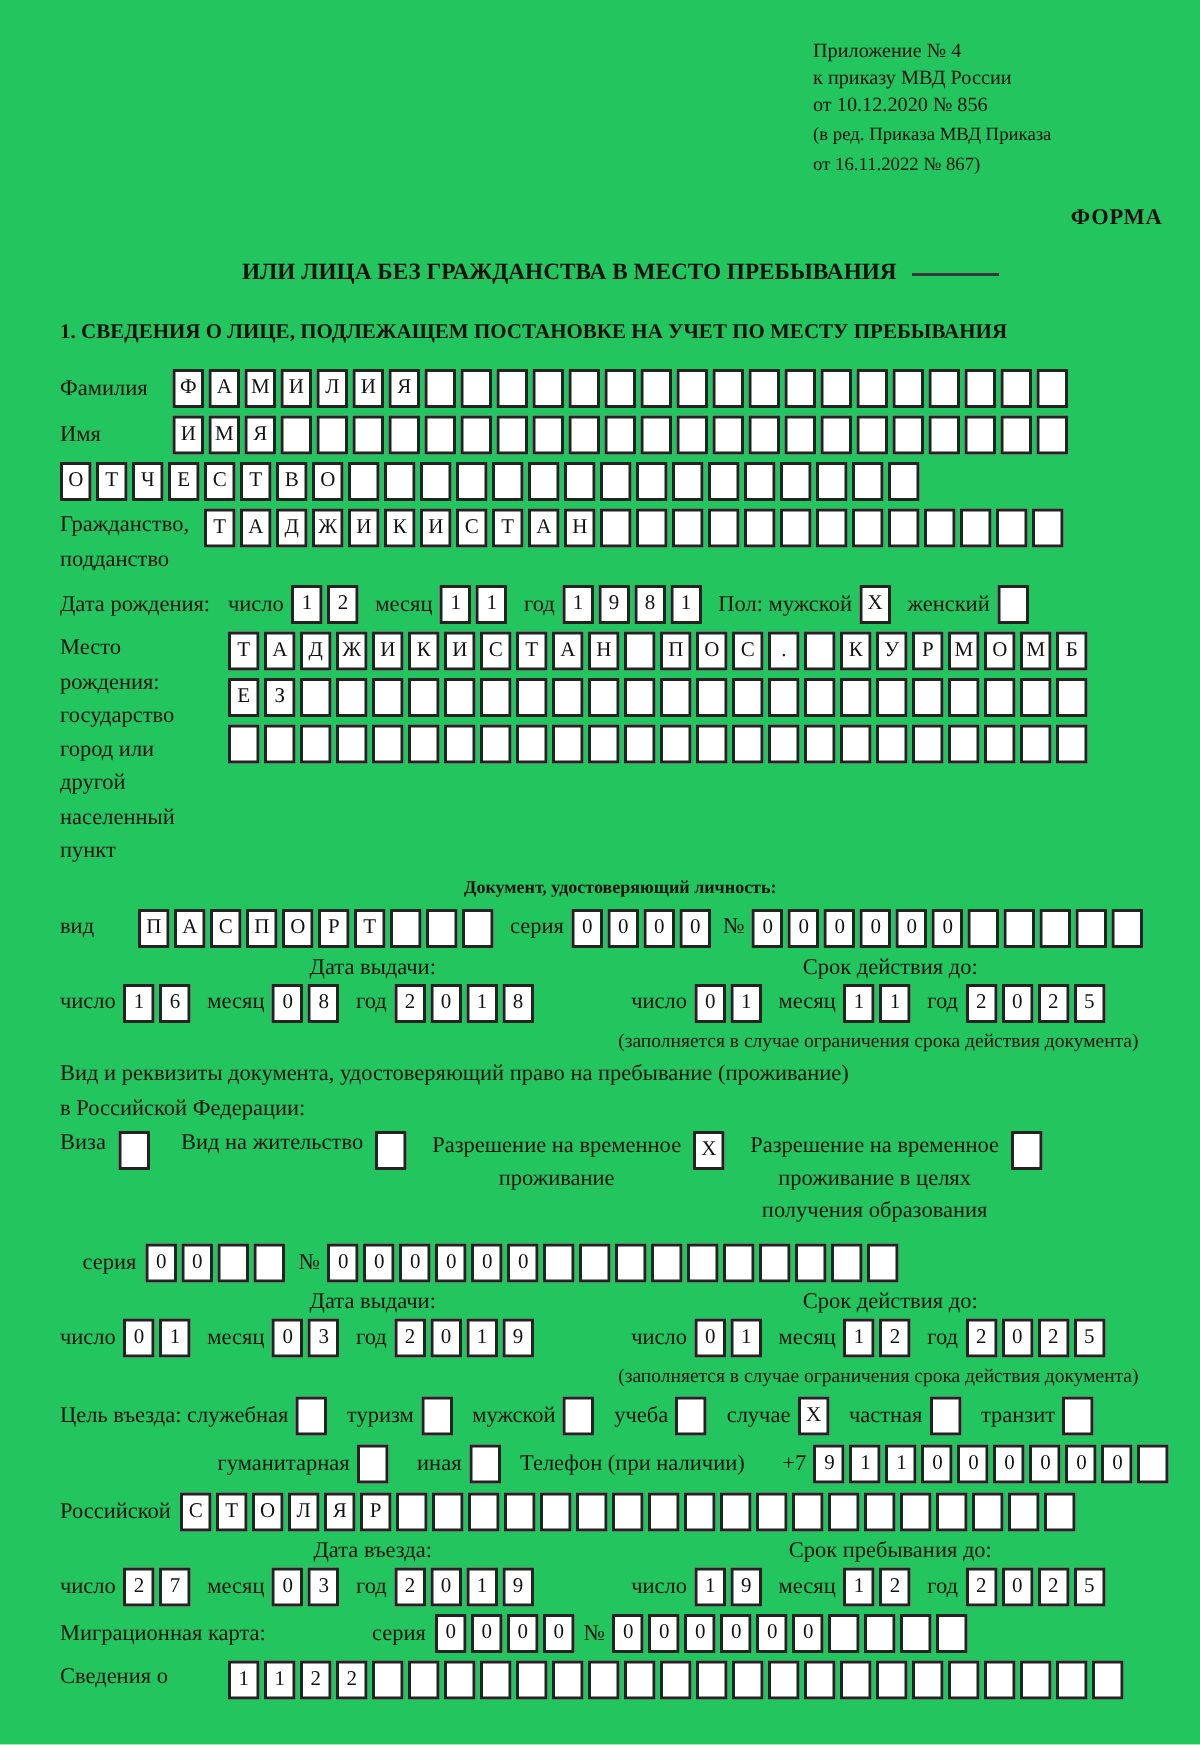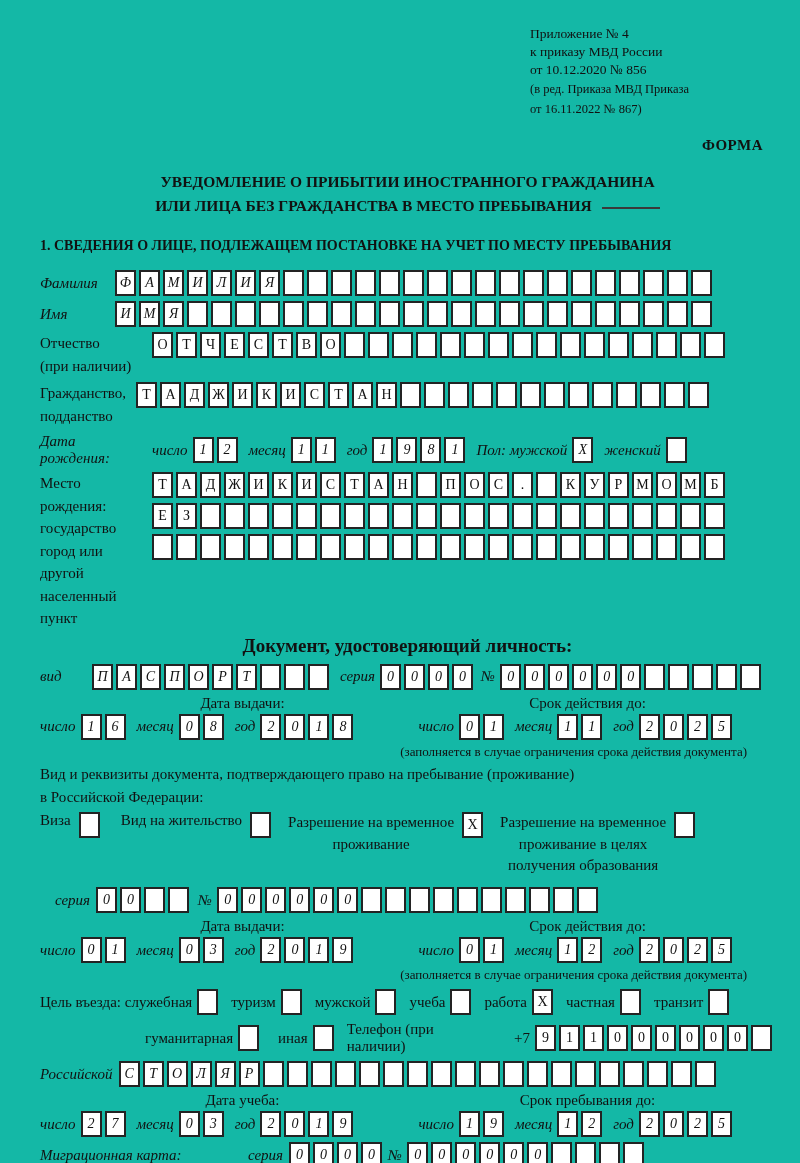--- a/index.html
+++ b/index.html
@@ -1,44 +1,44 @@
 <!DOCTYPE html>
 <html><head>
 <meta charset="utf-8">
 <style>
   * { box-sizing: border-box; }
   html,body { margin:0; padding:0; background:#ffffff; }
   .page {
-    width:800px; height:1163px; background:#14b8a6; color:#111;
+    width:800px; height:1163px; background:#22c55e; color:#111;
     font-family:"Liberation Serif","DejaVu Serif",serif; font-size:15px;
-    padding:25px 25px 0 40px; overflow:hidden; position:relative;
+    padding:25px 13px 0 40px; overflow:hidden; position:relative;
   }
   
   .annex { margin-left:auto; width:245px; line-height:1.32; font-size:13.5px; }
   .annex .ed { font-size:12.5px; margin-top:3px; }
   .forma { text-align:right; font-weight:bold; font-size:15px; letter-spacing:0.5px; margin:20px 12px 0 0; }
   
   .title { text-align:center; font-weight:bold; font-size:15.5px; line-height:1.55; margin-top:16px; }
   .uline { display:inline-block; width:58px; height:0; border-bottom:2px solid #3a3a3a; margin-left:10px; vertical-align:2px; }
   .sec-heading { font-weight:bold; font-size:14px; margin:20px 0 16px 0; }
   
   .boxes { display:inline-flex; flex-wrap:nowrap; }
   .cb {
     flex:0 0 auto; width:21px; height:26px; border:2px solid #232323; margin-right:3px;
     display:inline-flex; align-items:center; justify-content:center;
     font-size:14px; line-height:1; background:#fff;
   }
-  .frow { display:flex; align-items:center; margin-bottom:5px;font-style:italic; }
+  .frow { display:flex; align-items:center; margin-bottom:5px; }
   .frow-top { display:flex; align-items:flex-start; margin-bottom:5px; }
   .flabel { flex:0 0 auto; padding-right:6px; }
   .w75 { flex-basis:75px; }
   .w112 { flex-basis:112px; }
   .lblblock { flex:0 0 112px; line-height:1.5; padding-right:4px; }
   .boxcol .boxes { margin-bottom:5px; }
-  .center-bold { text-align:center; font-weight:bold; font-size:19px; margin:4px 0 7px 0; }
+  .center-bold { text-align:center; font-weight:bold; font-size:12px; margin:4px 0 7px 0; }
   .inlbl { margin:0 5px 0 8px; }
   .inlbl-first { margin-right:5px; }
   .dgroup { display:inline-flex; align-items:center; }
   .dgap { margin-left:62px; }
   .subhdr { display:flex; margin:2px 0 2px 0;justify-content:center; }
   .sub-a { flex:0 0 360px; text-align:center; }
   .sub-b { flex:0 0 330px; text-align:center; }
   .note-right { text-align:right; font-size:13px; margin:-1px 28px 6px 0; }
   .plain { margin:3px 0 6px 0; }
   .chkrow { display:flex; align-items:flex-start; margin:4px 0 10px 0; }
@@ -63,21 +63,20 @@
   <div class="annex">
     <div>Приложение № 4</div>
     <div>к приказу МВД России</div>
     <div>от 10.12.2020 № 856</div>
     <div class="ed">(в ред. Приказа МВД Приказа</div>
     <div class="ed">от 16.11.2022 № 867)</div>
   </div>
   <div class="forma">ФОРМА</div>
 
   <div class="title">
-    <div>УВЕДОМЛЕНИЕ О ПРИБЫТИИ ИНОСТРАННОГО ГРАЖДАНИНА</div>
     <div><span>ИЛИ ЛИЦА БЕЗ ГРАЖДАНСТВА В МЕСТО ПРЕБЫВАНИЯ</span><span class="uline"></span></div>
   </div>
 
   <div class="sec-heading">1. СВЕДЕНИЯ О ЛИЦЕ, ПОДЛЕЖАЩЕМ ПОСТАНОВКЕ НА УЧЕТ ПО МЕСТУ ПРЕБЫВАНИЯ</div>
 
   <div class="frow">
     <span class="flabel w75">Фамилия</span>
     <span class="boxes">
         <span class="cb">Ф</span>
         <span class="cb">А</span>
@@ -132,24 +131,20 @@
         <span class="cb"></span>
         <span class="cb"></span>
         <span class="cb"></span>
         <span class="cb"></span>
         <span class="cb"></span>
         <span class="cb"></span>
       </span>
   </div>
 
   <div class="frow-top">
-    <span class="lblblock">
-      <div>Отчество</div>
-      <div>(при наличии)</div>
-    </span>
     <span class="boxes">
         <span class="cb">О</span>
         <span class="cb">Т</span>
         <span class="cb">Ч</span>
         <span class="cb">Е</span>
         <span class="cb">С</span>
         <span class="cb">Т</span>
         <span class="cb">В</span>
         <span class="cb">О</span>
         <span class="cb"></span>
@@ -400,21 +395,21 @@
       <span class="boxes">
           <span class="cb">2</span>
           <span class="cb">0</span>
           <span class="cb">2</span>
           <span class="cb">5</span>
         </span>
     </span>
   </div>
   <div class="note-right">(заполняется в случае ограничения срока действия документа)</div>
 
-  <div class="plain">Вид и реквизиты документа, подтверждающего право на пребывание (проживание)</div>
+  <div class="plain">Вид и реквизиты документа, удостоверяющий право на пребывание (проживание)</div>
   <div class="plain">в Российской Федерации:</div>
 
   <div class="chkrow">
     <span class="chkitem">
       <span class="chklbl">Виза</span>
       <span class="boxes">
           <span class="cb"></span>
         </span>
     </span>
     <span class="chkitem ml18">
@@ -529,21 +524,21 @@
         <span class="cb"></span>
       </span>
     <span class="plbl">мужской</span>
     <span class="boxes">
         <span class="cb"></span>
       </span>
     <span class="plbl">учеба</span>
     <span class="boxes">
         <span class="cb"></span>
       </span>
-    <span class="plbl">работа</span>
+    <span class="plbl">случае</span>
     <span class="boxes">
         <span class="cb">X</span>
       </span>
     <span class="plbl">частная</span>
     <span class="boxes">
         <span class="cb"></span>
       </span>
     <span class="plbl">транзит</span>
     <span class="boxes">
         <span class="cb"></span>
@@ -599,21 +594,21 @@
         <span class="cb"></span>
         <span class="cb"></span>
         <span class="cb"></span>
         <span class="cb"></span>
         <span class="cb"></span>
         <span class="cb"></span>
       </span>
   </div>
 
   <div class="subhdr">
-    <span class="sub-a">Дата учеба:</span>
+    <span class="sub-a">Дата въезда:</span>
     <span class="sub-b">Срок пребывания до:</span>
   </div>
   <div class="frow">
     <span class="dgroup">
       <span class="inlbl-first">число</span>
       <span class="boxes">
           <span class="cb">2</span>
           <span class="cb">7</span>
         </span>
       <span class="inlbl">месяц</span>

